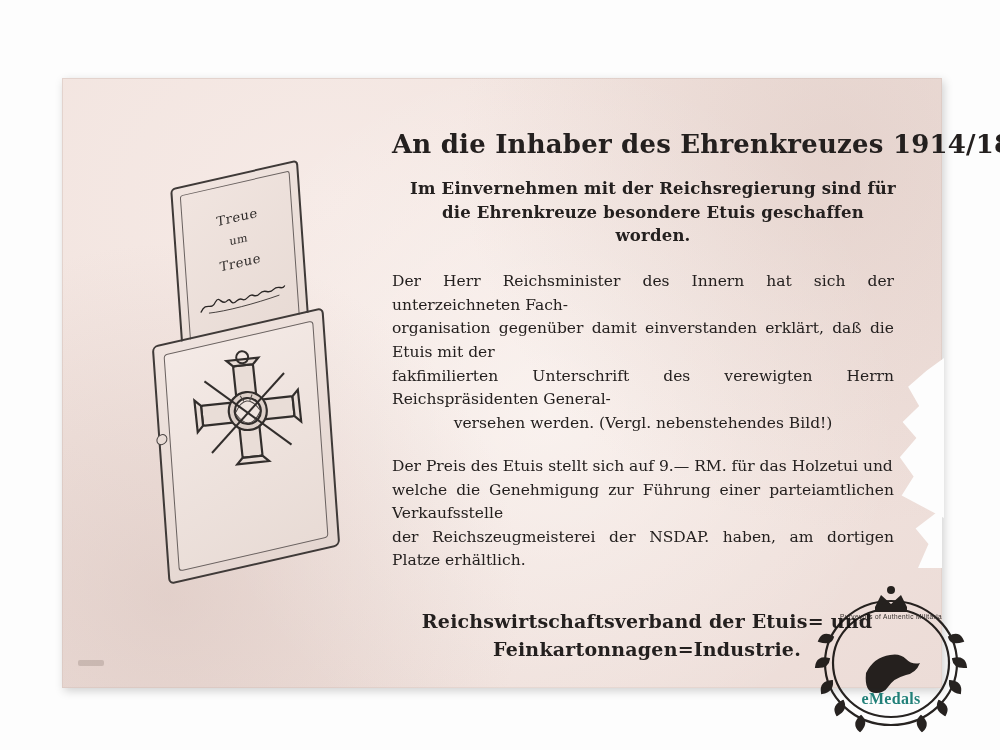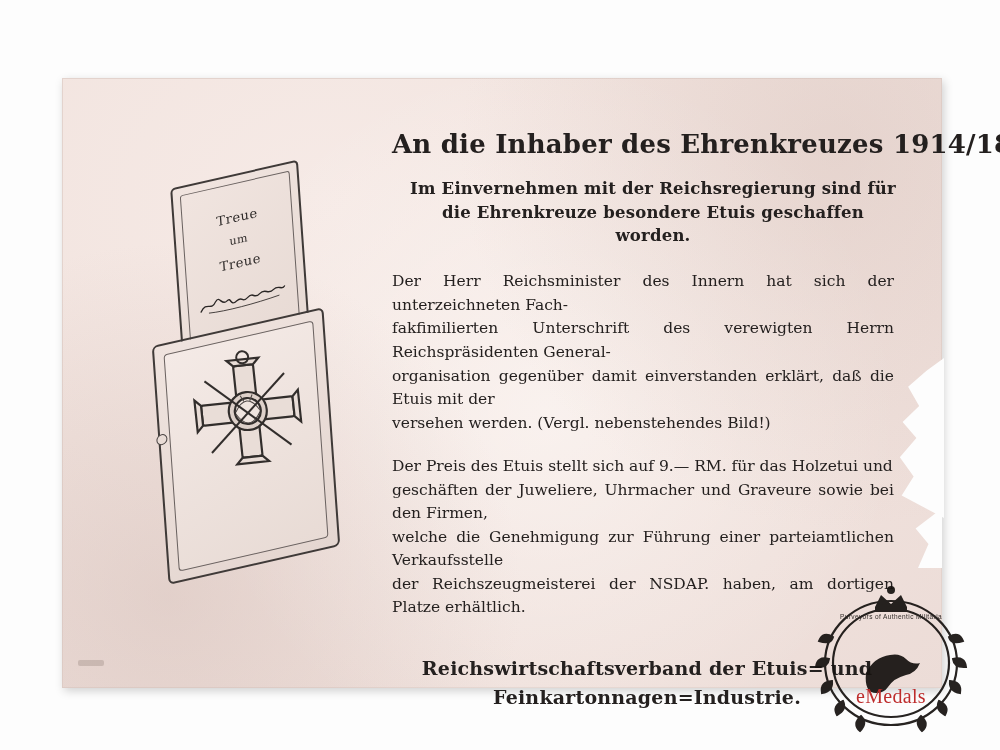--- a/index.html
+++ b/index.html
@@ -209,23 +209,23 @@
     height: 165px;
     opacity: 0.92;
   }
   #wm-text {
     position: absolute;
     left: 0;
     right: 0;
     bottom: 34px;
     text-align: center;
     font-family: "Liberation Serif", serif;
-    font-size: 20px;
-    font-weight: normal;
-    color: #b91c1c;
+    font-size: 16px;
+    font-weight: bold;
+    color: #0f766e;
     letter-spacing: 0.3px;
   }
   #wm-sub {
     position: absolute;
     left: 0;
     right: 0;
     top: 36px;
     text-align: center;
     font-family: "Liberation Sans", sans-serif;
     font-size: 6.5px;
@@ -298,28 +298,27 @@
 
       <div id="headline" class="frak">An die Inhaber des Ehrenkreuzes 1914/18!</div>
 
       <div id="subhead" class="frak">
         <span class="line">Im Einvernehmen mit der Reichsregierung sind für die Ehrenkreuze</span>
         <span class="line">besondere Etuis geschaffen worden.</span>
       </div>
 
       <div class="para">
         <span class="line">Der Herr Reichsminister des Innern hat sich der unterzeichneten Fach-</span>
+        <span class="line">organisation gegenüber damit einverstanden erklärt, daß die Etuis mit der</span>
         <span class="line">fakfimilierten Unterschrift des verewigten Herrn Reichspräsidenten General-</span>
-        <span class="line">organisation gegenüber damit einverstanden erklärt, daß die Etuis mit der</span>
-        <span class="line" style="text-align:left;">versehen werden. (Vergl. nebenstehendes Bild!)</span>
+        <span class="line" style="text-align:center;">versehen werden. (Vergl. nebenstehendes Bild!)</span>
       </div>
 
       <div class="para">
         <span class="line">Der Preis des Etuis stellt sich auf 9.— RM. für das Holzetui und</span>
-        <span class="line">geschäften der Juweliere, Uhrmacher und Graveure sowie bei den Firmen,</span>
         <span class="line">welche die Genehmigung zur Führung einer parteiamtlichen Verkaufsstelle</span>
         <span class="line">der Reichszeugmeisterei der NSDAP. haben, am dortigen Platze erhältlich.</span>
       </div>
 
       <div id="signature" class="frak">
         <span class="line">Reichswirtschaftsverband der Etuis=</span>
         <span class="line">und Feinkartonnagen=Industrie.</span>
       </div>
     </div>
   </div>

